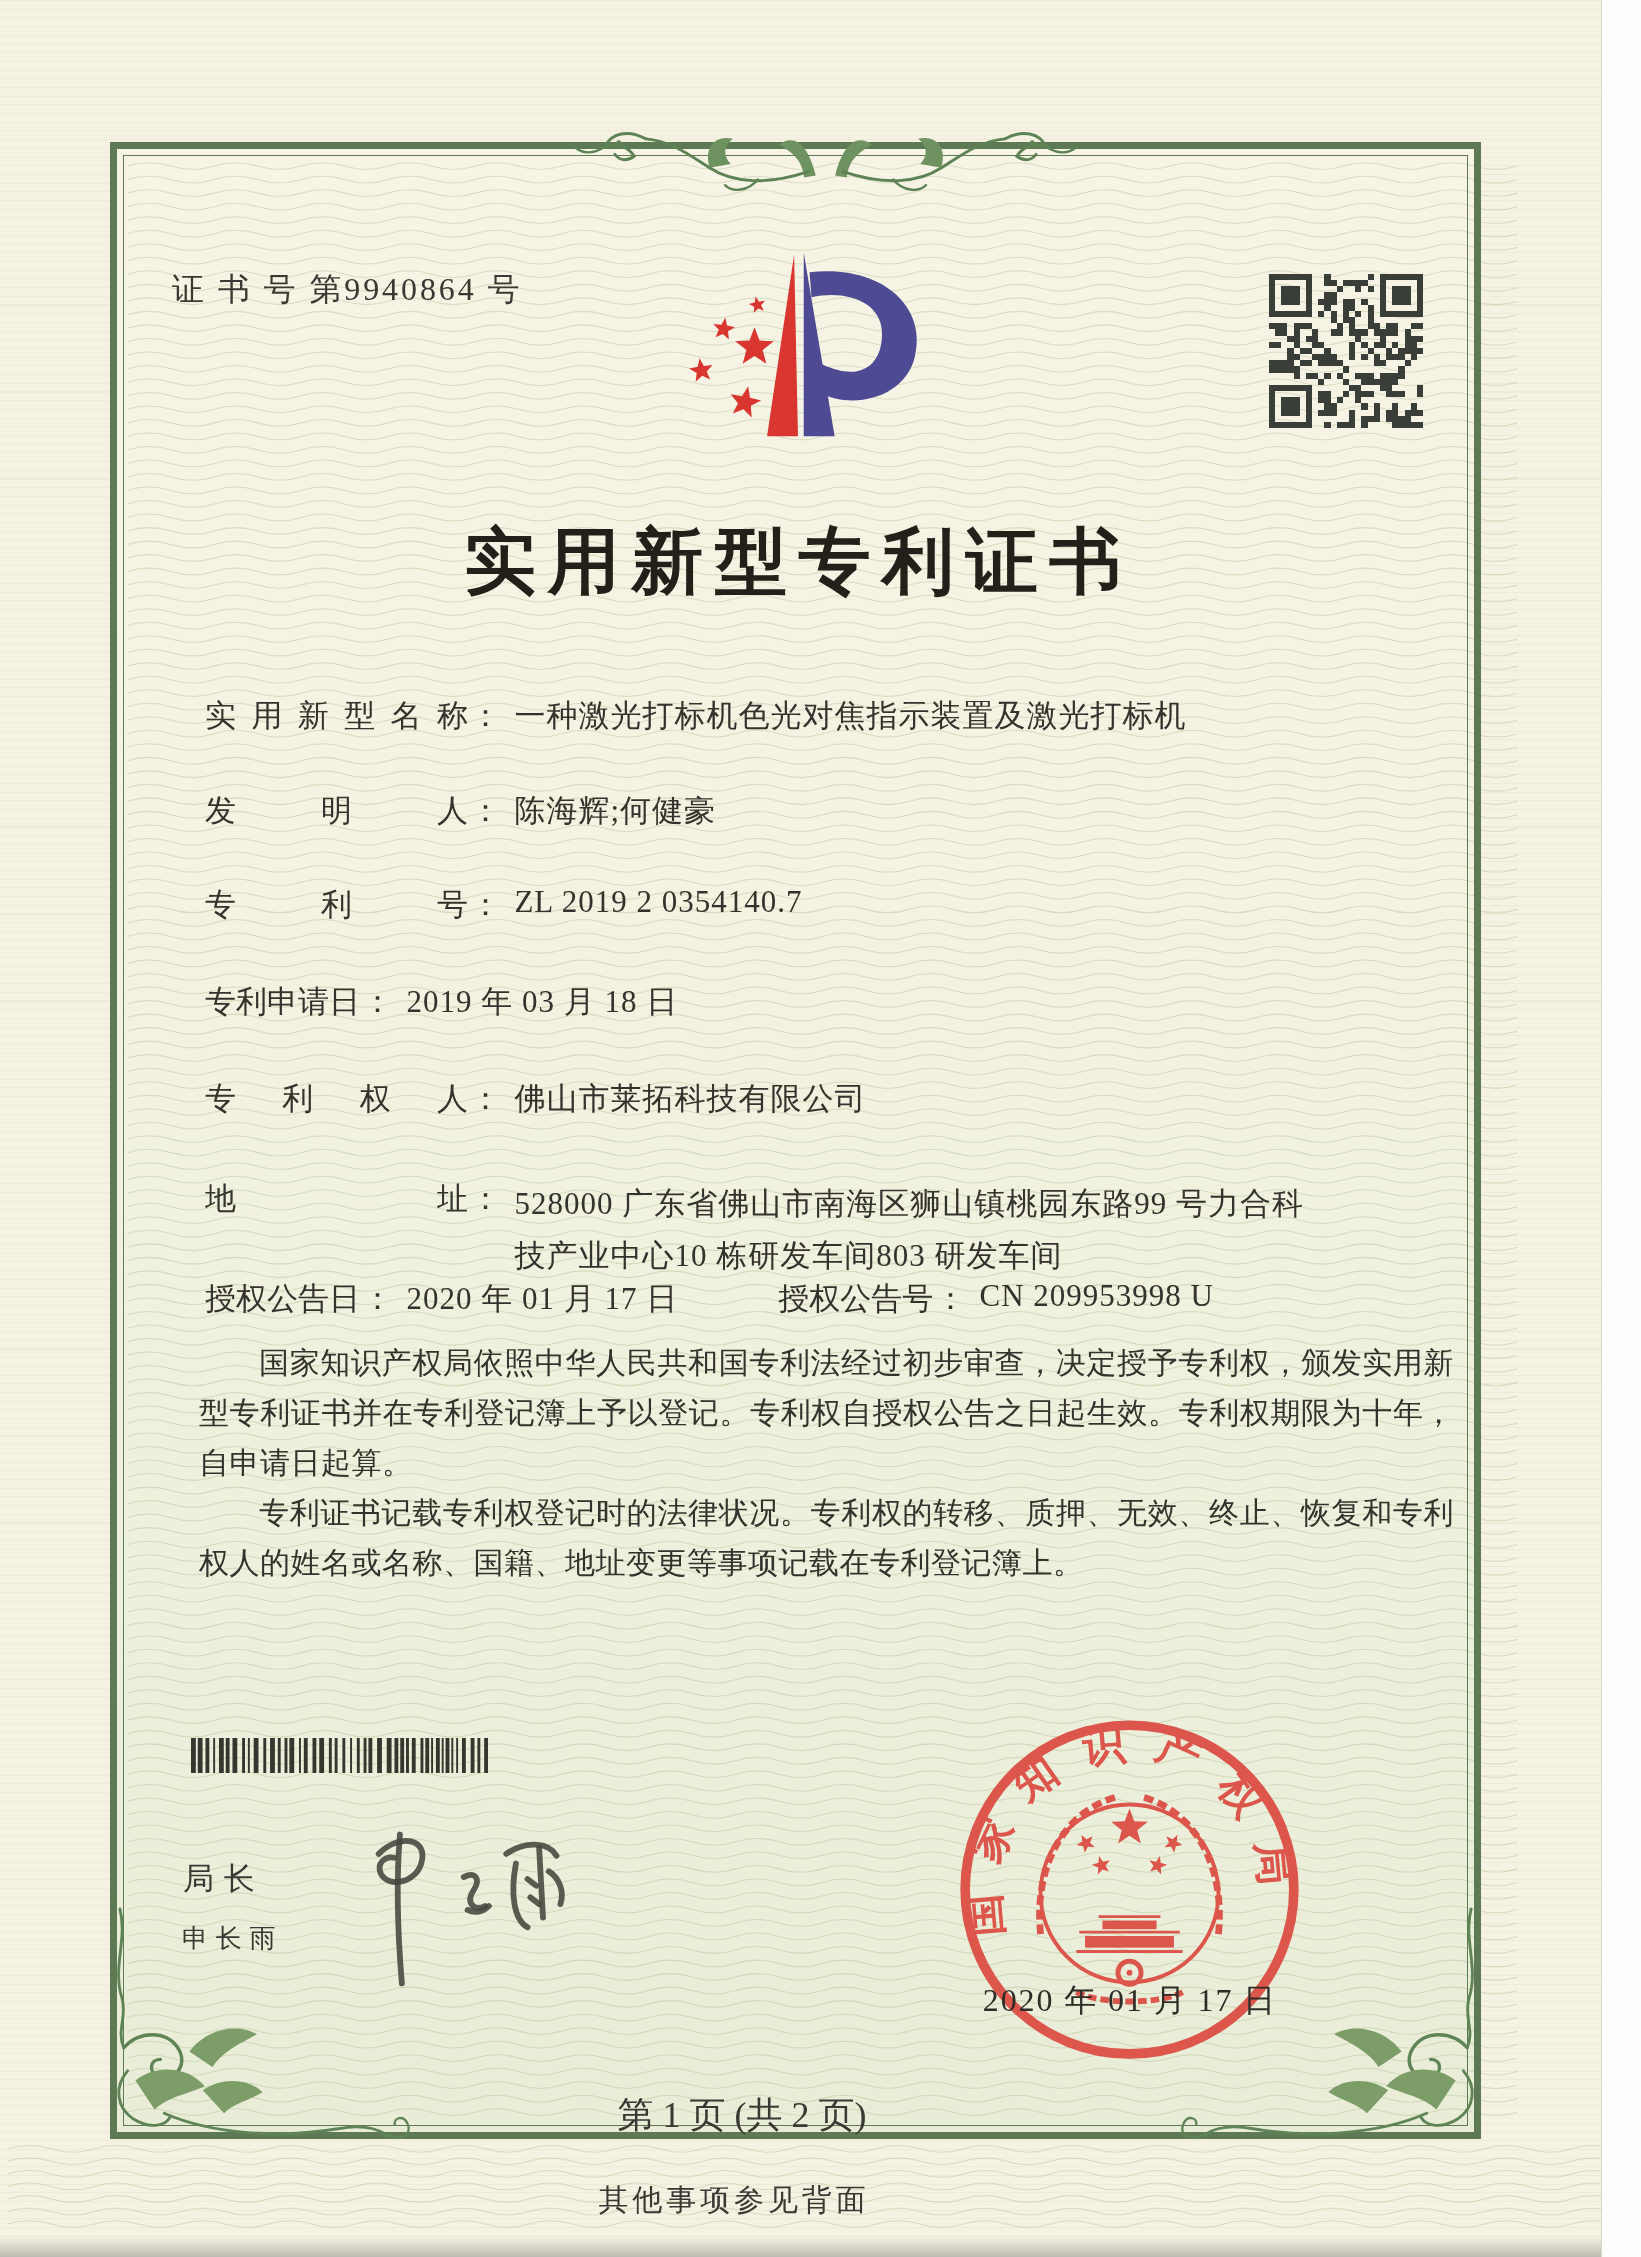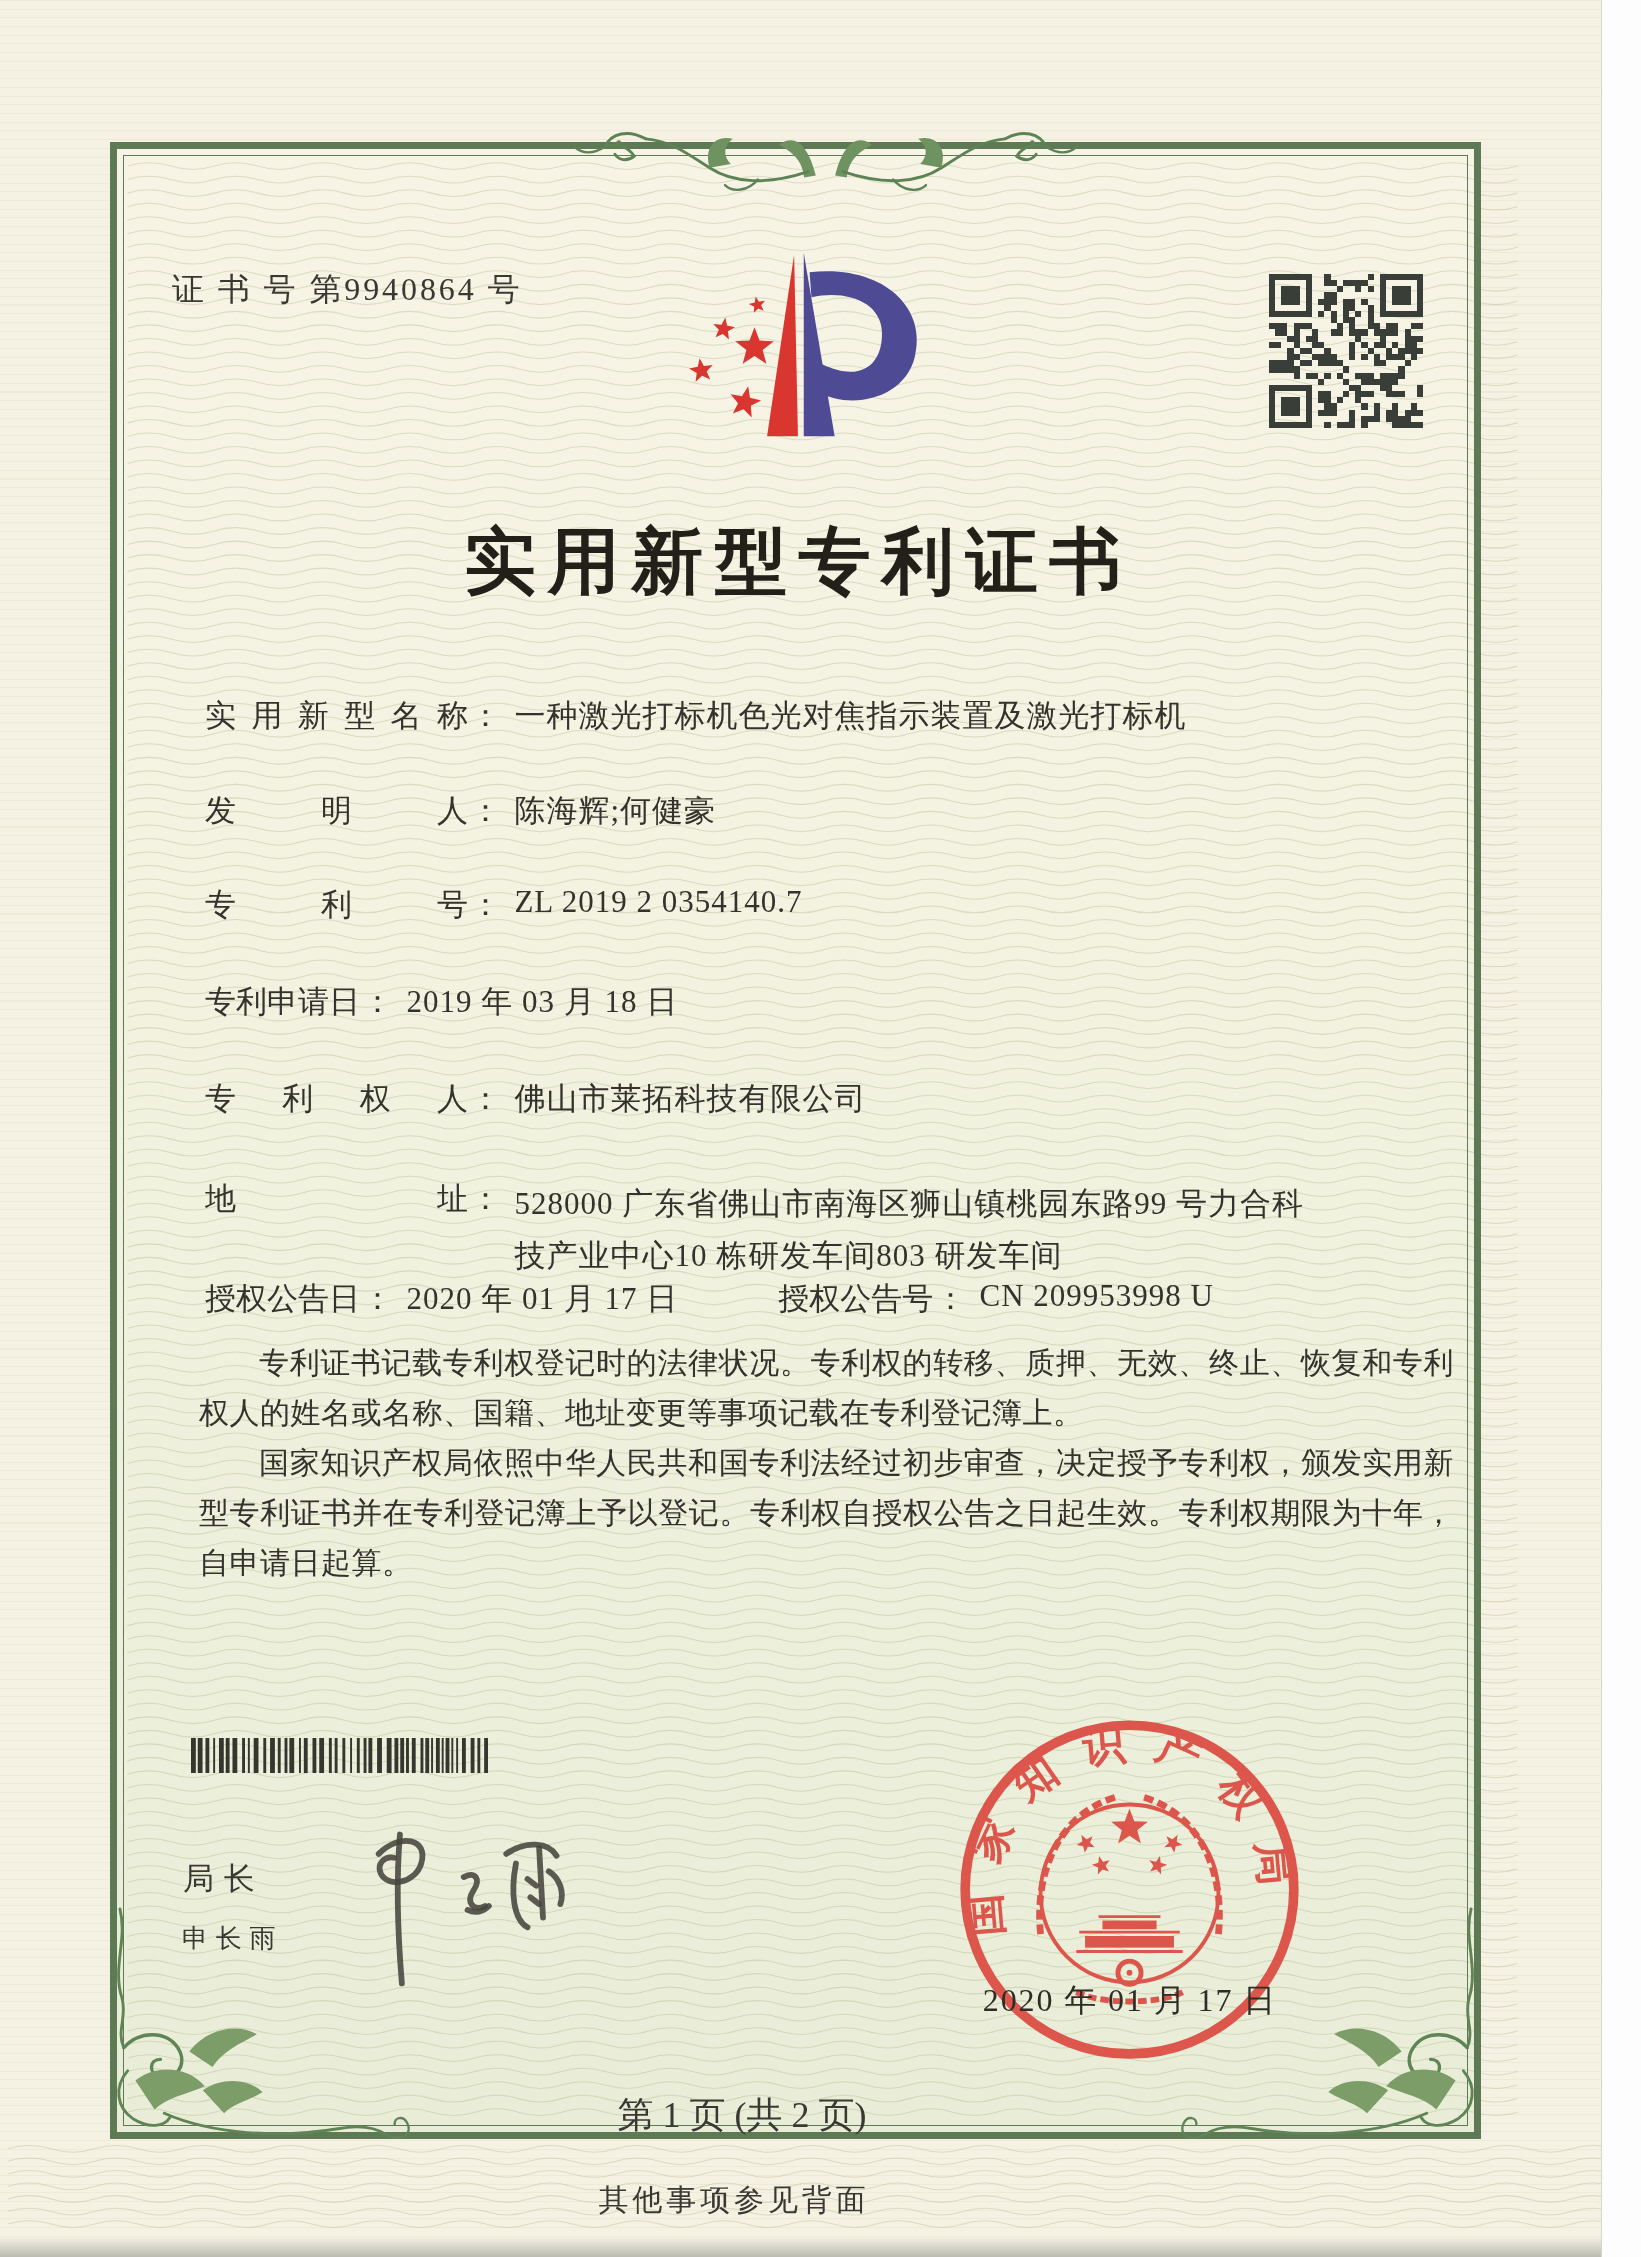--- a/index.html
+++ b/index.html
@@ -640,22 +640,22 @@
       <span class="colon">：</span>
     <span class="val">2020 年 01 月 17 日</span>
     <span class="g2">
       <span class="lab">授权公告号</span>
         <span class="colon">：</span>
       <span class="val">CN 209953998 U</span>
     </span>
   </div>
 
   <div class="body-text">
+    <p>国家知识产权局依照中华人民共和国专利法经过初步审查，决定授予专利权，颁发实用新型专利证书并在专利登记簿上予以登记。专利权自授权公告之日起生效。专利权期限为十年，自申请日起算。</p>
     <p>专利证书记载专利权登记时的法律状况。专利权的转移、质押、无效、终止、恢复和专利权人的姓名或名称、国籍、地址变更等事项记载在专利登记簿上。</p>
-    <p>国家知识产权局依照中华人民共和国专利法经过初步审查，决定授予专利权，颁发实用新型专利证书并在专利登记簿上予以登记。专利权自授权公告之日起生效。专利权期限为十年，自申请日起算。</p>
   </div>
 
   <svg id="barcode" class="barcode" viewBox="0 0 308 36" preserveAspectRatio="none">
       <rect x="0" y="0" width="5" height="36" fill="#35372f"></rect>
       <rect x="7" y="0" width="5" height="36" fill="#35372f"></rect>
       <rect x="15" y="0" width="4" height="36" fill="#35372f"></rect>
       <rect x="23" y="0" width="2" height="36" fill="#35372f"></rect>
       <rect x="29" y="0" width="5" height="36" fill="#35372f"></rect>
       <rect x="36" y="0" width="4" height="36" fill="#35372f"></rect>
       <rect x="43" y="0" width="5" height="36" fill="#35372f"></rect>

